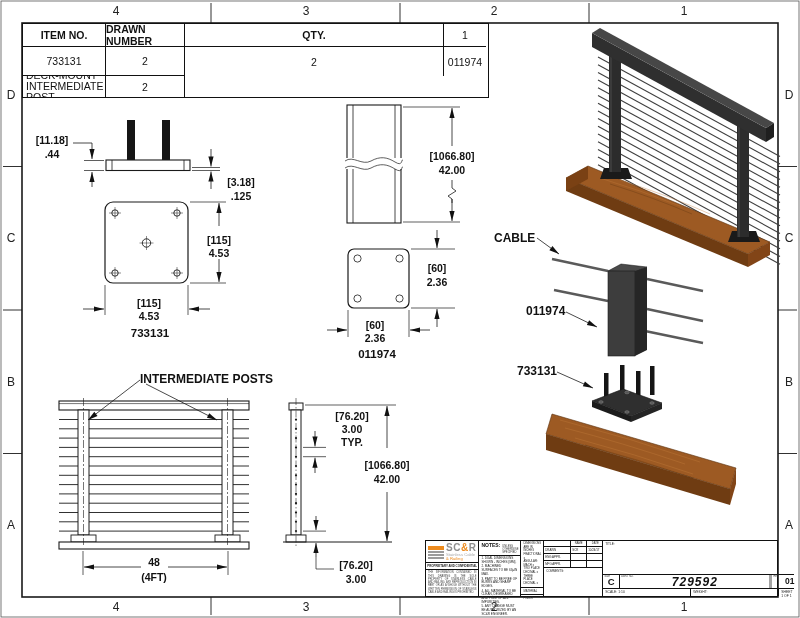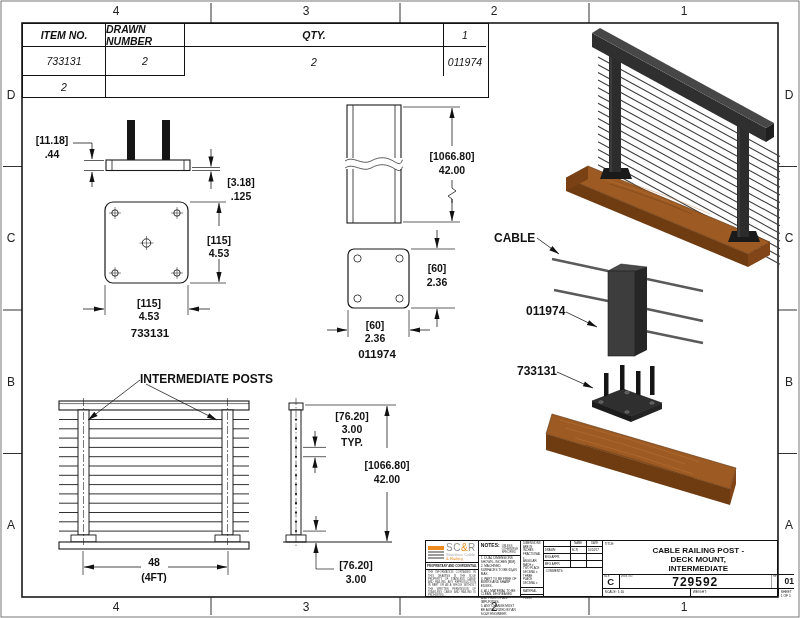--- a/index.html
+++ b/index.html
@@ -6,39 +6,39 @@
   #sheet{position:relative;width:800px;height:618px;background:#ffffff;overflow:hidden;
          font-family:"Liberation Sans","DejaVu Sans",sans-serif;color:#111;}
   .zone{position:absolute;font-size:12px;color:#222;transform:translate(-50%,-50%);}
   svg text{font-family:"Liberation Sans","DejaVu Sans",sans-serif;}
   .dt{font-size:10.5px;font-weight:bold;fill:#111;text-anchor:middle;}
   .lb{font-size:11.5px;font-weight:bold;fill:#111;text-anchor:middle;}
   .co{font-size:12px;font-weight:bold;fill:#111;}
   
   #ptable{position:absolute;left:22px;top:23px;width:467px;border:1.4px solid #111;
           display:grid;grid-template-columns:83px 79px 259px 42px;grid-template-rows:23px 29px 21px;
-          background:#fff;box-sizing:border-box;font-style:italic;}
+          background:#fff;box-sizing:border-box;}
   #ptable .c{border-right:1px solid #111;border-bottom:1px solid #111;display:flex;align-items:center;
              justify-content:center;font-size:10.5px;overflow:hidden;}
   #ptable .c:nth-child(4n){border-right:none;}
   #ptable .c.h{font-weight:bold;}
   #ptable .c.d{justify-content:flex-start;padding:0 3px;line-height:1.02;text-align:left;}
   #ptable .r2{border-bottom:none !important;}
   
   #tblock{position:absolute;left:425px;top:540px;width:353px;height:57px;border:1.2px solid #111;
           display:flex;background:#fff;box-sizing:border-box;font-size:3px;}
   #tblock *{box-sizing:border-box;}
   .tb-col{border-right:1px solid #111;height:100%;}
   .logo-col{width:72px;display:flex;flex-direction:column;}
   .logo-row{display:flex;align-items:center;padding:2px 2px 1px 2px;gap:2px;}
   .logo-icon{width:16px;height:13px;display:flex;flex-direction:column;gap:1px;}
   .logo-icon .o{height:4px;background:#ed8b1e;}
   .logo-icon .g{height:2px;background:#9b9b9b;}
   .brand{line-height:1;}
-  .brand .big{font-size:10px;font-weight:normal;color:#8f8f8f;letter-spacing:.5px;}
+  .brand .big{font-size:10px;font-weight:bold;color:#8f8f8f;letter-spacing:.5px;}
   .brand .big .amp{color:#ed8b1e;}
   .brand .s1{font-size:4.2px;color:#a9a9a9;}
   .brand .s2{font-size:4.2px;color:#ed8b1e;}
   .propline{border-top:1px solid #111;border-bottom:1px solid #111;font-size:2.9px;font-weight:bold;
             text-align:center;padding:1px 0;color:#222;}
   .legal{font-size:2.6px;color:#444;padding:1px 2px;line-height:1.25;text-align:justify;}
   .notes-col{width:83px;display:flex;flex-direction:column;}
   .notes-head{border-bottom:1px solid #111;display:flex;align-items:baseline;gap:2px;padding:1px 2px;}
   .notes-head .nh{font-size:5px;font-weight:bold;}
   .notes-head .nq{font-size:2.7px;color:#333;}
@@ -55,21 +55,21 @@
   .appr-grid .a.hd{text-align:center;font-size:2.7px;}
   .appr-grid .a:nth-child(3n){border-right:none;}
   .row-h{height:7px;} .row-b{height:9px;}
   .comments{font-size:2.9px;padding:1px 2px;color:#222;flex:1;}
   .title-col{flex:1;display:flex;flex-direction:column;}
   .title-area{flex:1;padding:1px 2px;}
   .title-label{font-size:3.2px;color:#222;}
   .title-text{text-align:center;font-weight:bold;font-size:8px;line-height:1.1;margin-top:1px;}
   .size-row{height:14px;border-top:1px solid #111;display:flex;}
   .size-cell{width:17px;border-right:1px solid #111;text-align:center;}
-  .dwg-cell{flex:1;border-right:1px solid #a3a3a3;text-align:center;}
+  .dwg-cell{flex:1;border-right:3px solid #a3a3a3;text-align:center;font-style:italic;}
   .rev-cell{width:22px;text-align:center;}
   .tiny{font-size:2.6px;display:block;text-align:left;padding-left:1px;color:#333;}
   .szC{font-size:9.5px;font-weight:bold;line-height:.8;}
   .dwgno{font-size:12px;font-weight:bold;line-height:.7;letter-spacing:1px;}
   .revno{font-size:8.5px;font-weight:bold;line-height:.8;text-align:right;}
   .scale-row{height:8px;border-top:1px solid #111;display:flex;font-size:3.4px;color:#222;}
   .scale-row div{padding:1px 2px;}
   .sc1{width:88px;border-right:1px solid #111;}
   .sc2{width:88px;border-right:1px solid #111;}
   .sc3{flex:1;}
@@ -364,20 +364,21 @@
     <div class="c h">ITEM NO.</div>
     <div class="c h">DRAWN NUMBER</div>
     <div class="c h">QTY.</div>
 
     <div class="c">1</div>
     <div class="c">733131</div>
     <div class="c">2</div>
 
     <div class="c r2">2</div>
     <div class="c r2">011974</div>
+    <div class="c d r2">DECK-MOUNT INTERMEDIATE POST</div>
     <div class="c r2">2</div>
   </div>
 
   <div id="tblock">
 
     <div class="tb-col logo-col">
       <div class="logo-row">
         <div class="logo-icon">
           <div class="o"></div>
             <div class="g"></div>
@@ -437,25 +438,20 @@
         <div class="a row-b">MFG APPR.</div>
         <div class="a row-b"></div>
         <div class="a row-b"></div>
       </div>
       <div class="comments">COMMENTS:</div>
     </div>
 
     <div class="title-col">
       <div class="title-area">
         <div class="title-label">TITLE:</div>
-        <div class="title-text">
-          <div>CABLE RAILING POST -</div>
-          <div>DECK MOUNT,</div>
-          <div>INTERMEDIATE</div>
-        </div>
       </div>
       <div class="size-row">
         <div class="size-cell">
           <span class="tiny">SIZE</span>
           <div class="szC">C</div>
         </div>
         <div class="dwg-cell">
           <span class="tiny">DWG.  NO.</span>
           <div class="dwgno">729592</div>
         </div>

